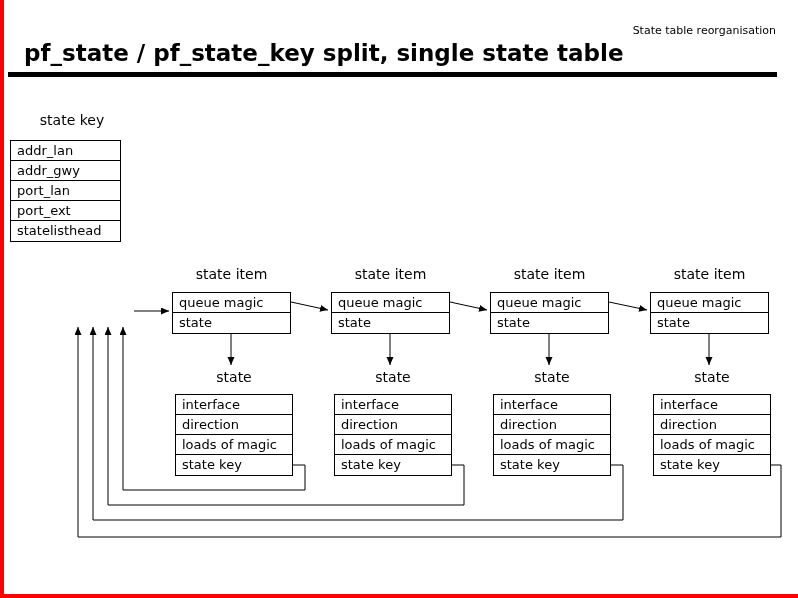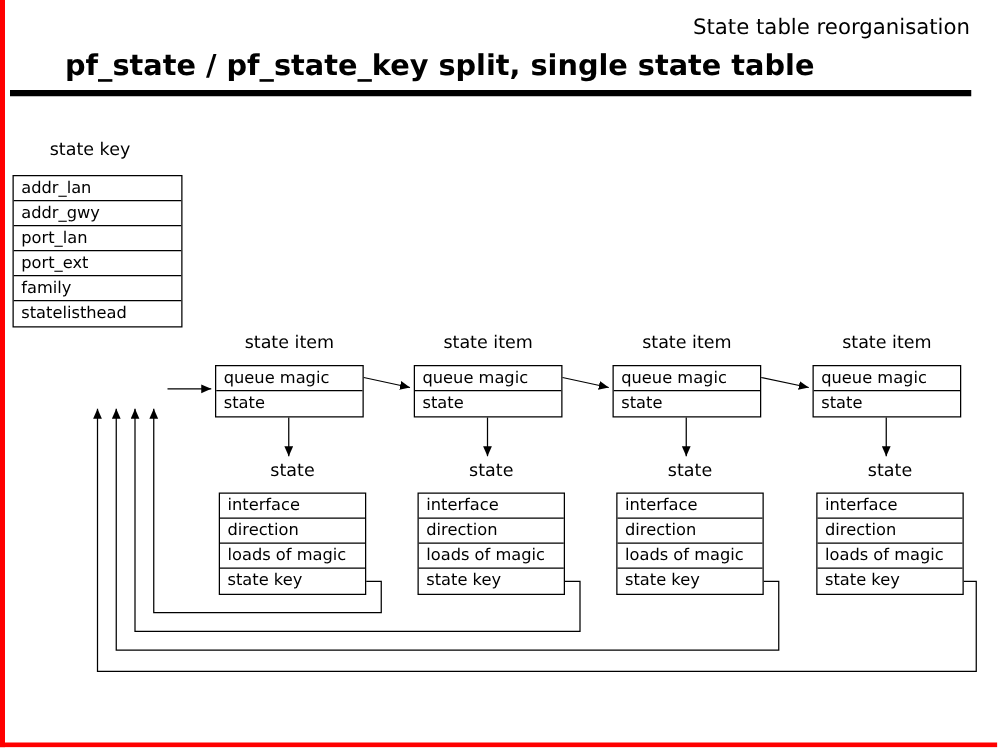--- a/index.html
+++ b/index.html
@@ -2,22 +2,22 @@
 <html style="--border: #ff0000; --line: #000000; --background: #ffffff; --text: #000000;"><head>
 <meta charset="utf-8">
 <style>
   html,body { margin:0; padding:0; background:#fff; }
   .slide {
     position:relative; width:798px; height:598px; background:var(--background,#fff);
     font-family:"DejaVu Sans", sans-serif; color:var(--text,#000); overflow:hidden;
   }
   .border-left  { position:absolute; left:0; top:0; width:4px; height:598px; background:var(--border,#f00); }
   .border-bottom{ position:absolute; left:0; top:594px; width:798px; height:4px; background:var(--border,#f00); }
-  .corner-title { position:absolute; top:12px; right:22px; font-size:17px; white-space:nowrap; }
-  .heading      { position:absolute; top:40px; left:24px; font-size:23px; font-weight:bold; white-space:nowrap;margin-left:28px; }
+  .corner-title { position:absolute; top:24px; right:22px; font-size:11px; white-space:nowrap; }
+  .heading      { position:absolute; top:40px; left:24px; font-size:23px; font-weight:bold; white-space:nowrap; }
   .rule         { position:absolute; top:72px; left:8px; width:769px; height:5px; background:var(--line,#000); }
   .lbl { position:absolute; font-size:14px; text-align:center; white-space:nowrap; }
   .tbl { position:absolute; border:1px solid var(--line,#000); background:#fff; box-sizing:border-box; }
   .tbl .row {
     height:20px; line-height:19px; box-sizing:border-box;
     border-bottom:1px solid var(--line,#000);
     padding-left:6px; font-size:13px; white-space:nowrap; overflow:hidden;
   }
   .tbl .row:last-child { border-bottom:none; }
   .connectors { position:absolute; left:0; top:0; pointer-events:none; }
@@ -30,26 +30,25 @@
 <div class="slide">
 
   <div class="border-left"></div>
   <div class="border-bottom"></div>
 
   <div class="corner-title">State table reorganisation</div>
   <div class="heading">pf_state / pf_state_key split, single state table</div>
   <div class="rule"></div>
 
   <div class="lbl" style="left:10px; top:112px; width:124px;">state key</div>
-  <div class="tbl" style="left:10px; top:140px; width:136px;">
+  <div class="tbl" style="left:10px; top:140px; width:111px;">
     <div class="row">addr_lan</div>
     <div class="row">addr_gwy</div>
     <div class="row">port_lan</div>
     <div class="row">port_ext</div>
-    <div class="row">family</div>
     <div class="row">statelisthead</div>
   </div>
 
   <div class="lbl" style="left:172px; top:266px; width:119px;">state item</div>
   <div class="tbl" style="left:172px; top:292px; width:119px;">
     <div class="row">queue magic</div>
     <div class="row">state</div>
   </div>
 
   <div class="lbl" style="left:331px; top:266px; width:119px;">state item</div>

